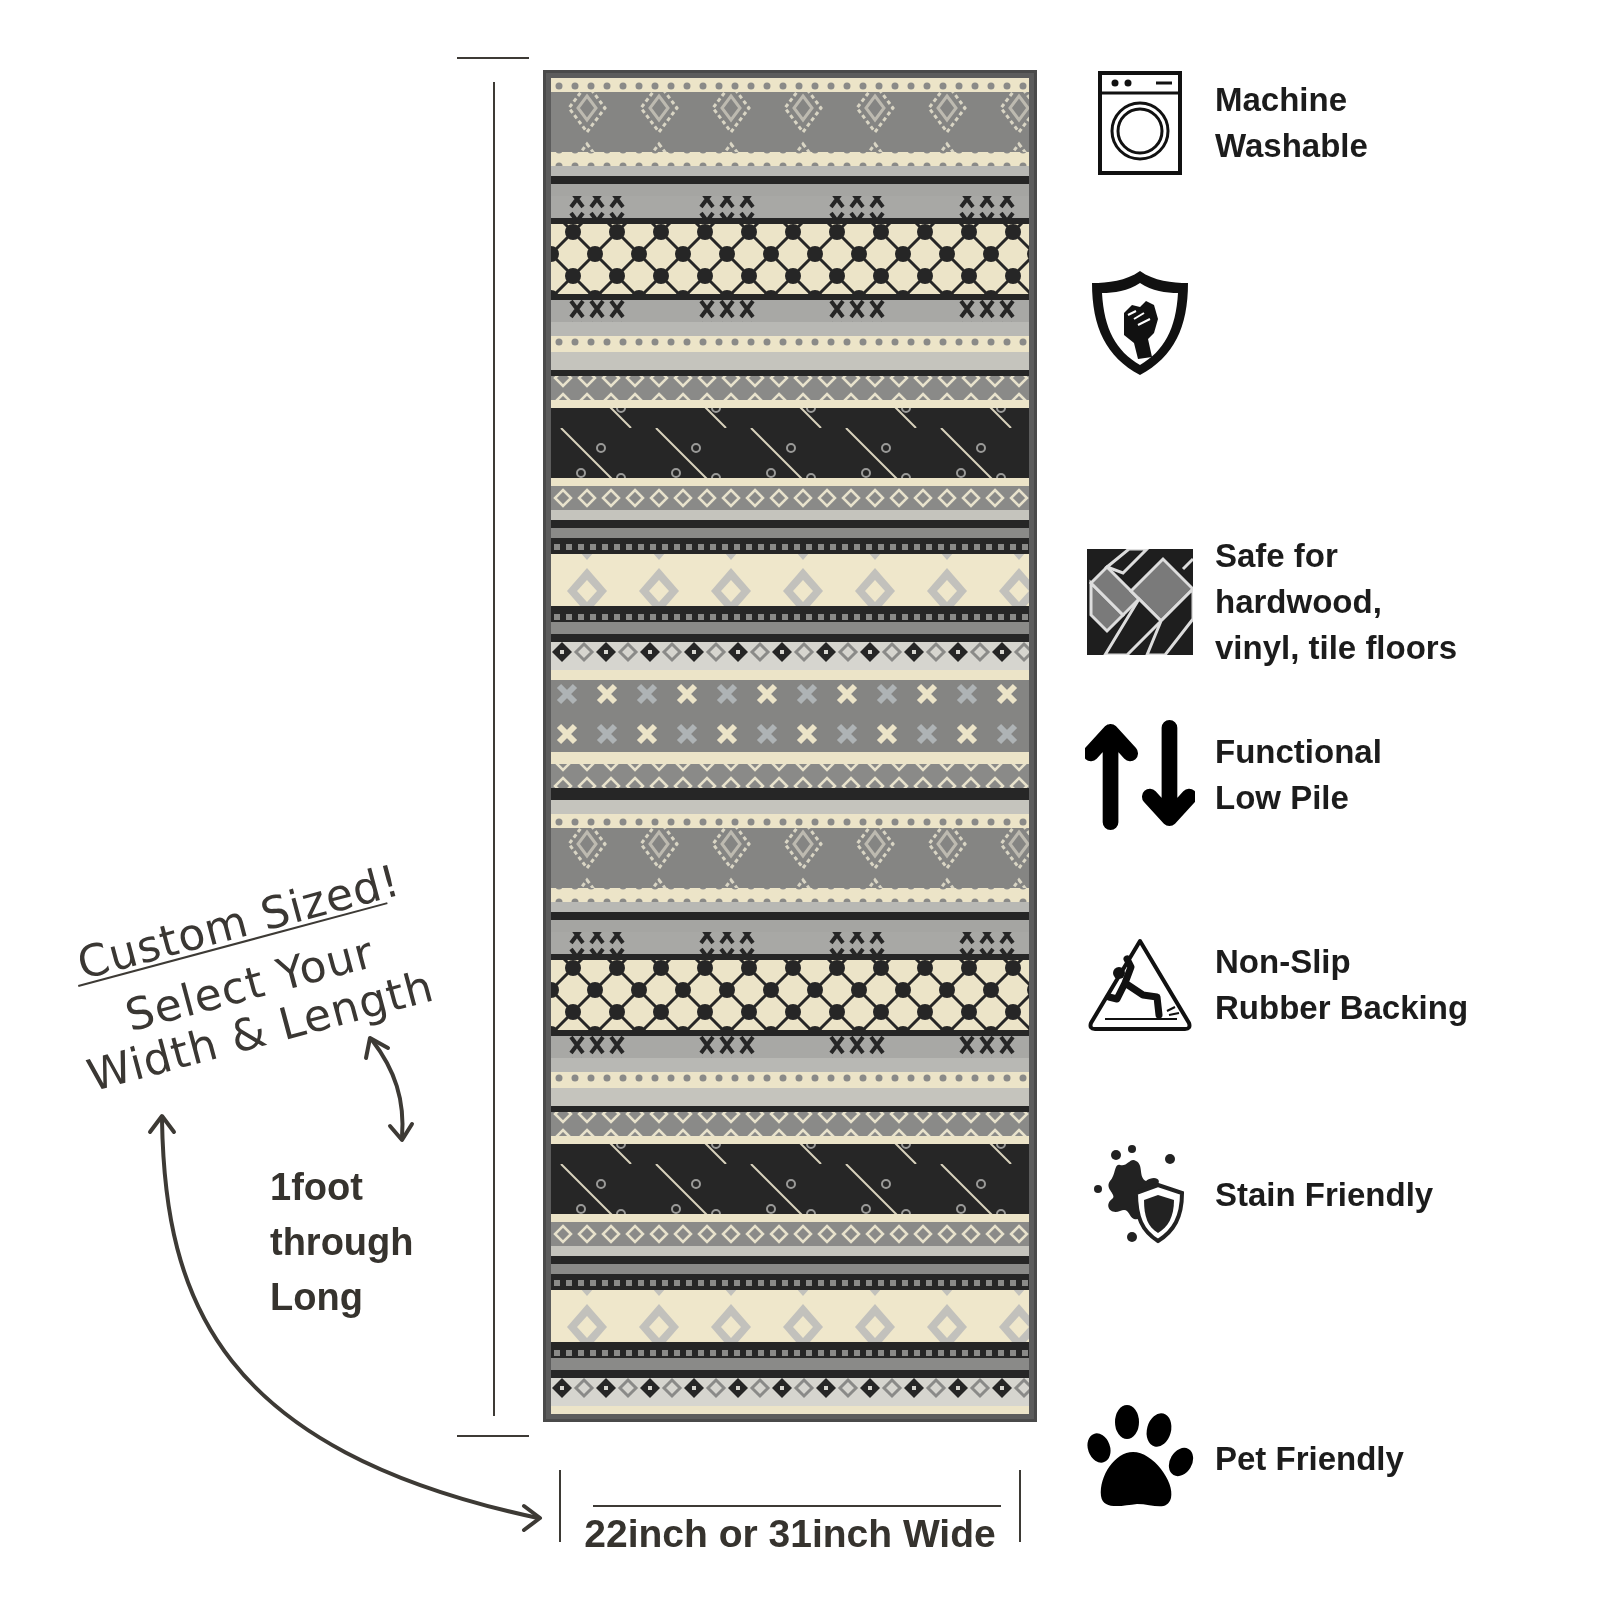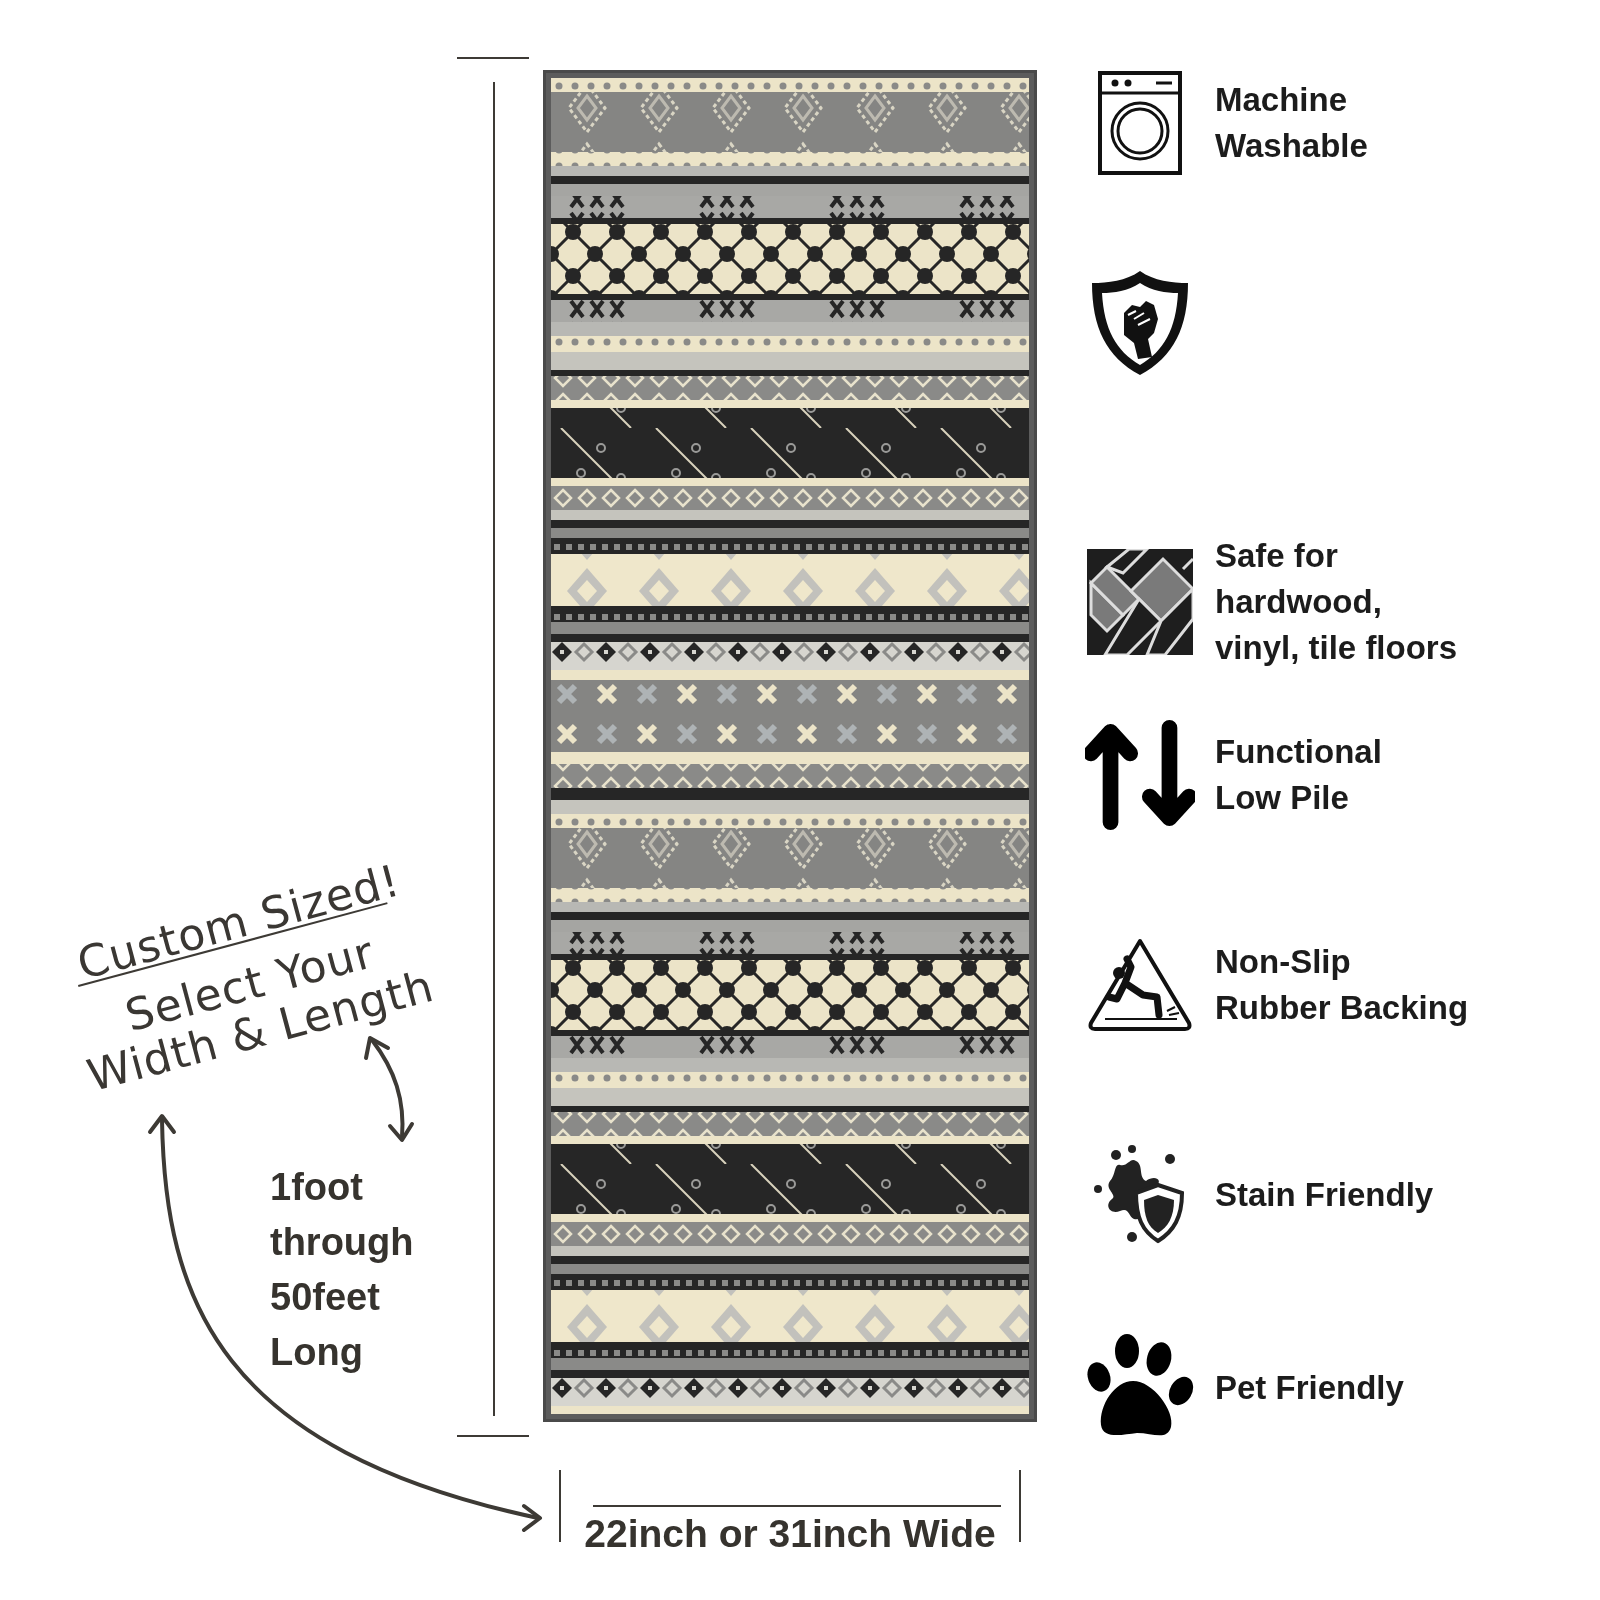--- a/index.html
+++ b/index.html
@@ -143,21 +143,20 @@
 
     <path d="M162 1120 C 165 1300, 220 1450, 538 1518"></path>
     <path d="M150 1132 L162 1116 L174 1132"></path>
     <path d="M524 1506 L540 1518 L524 1530"></path>
   </g>
 </svg>
 
 <div class="length-text">
   <div>1foot</div>
   <div>through</div>
-  <div>50feet</div>
   <div>Long</div>
 </div>
 
 <div class="width-text">22inch or 31inch Wide</div>
 
 <div class="feature" style="top:68px;justify-content:space-between;">
   <div class="ico">
     <svg width="84" height="104" viewBox="0 0 84 104">
       <rect x="2" y="2" width="80" height="100" fill="none" stroke="#111" stroke-width="4"></rect>
       <line x1="2" y1="22" x2="82" y2="22" stroke="#111" stroke-width="3"></line>
@@ -238,21 +237,21 @@
       <circle cx="80" cy="14" r="5" fill="#222"></circle>
         <circle cx="8" cy="44" r="4" fill="#222"></circle>
       <circle cx="42" cy="92" r="5" fill="#222"></circle>
       <path d="M68 40 L92 48 C 92 72, 84 86, 68 96 C 52 86, 46 72, 46 48 Z" fill="#fff" stroke="#222" stroke-width="4"></path>
       <path d="M68 50 L84 55 C 84 72, 78 82, 68 88 C 58 82, 54 72, 54 55 Z" fill="#222"></path>
     </svg>
   </div>
   <div class="lbl">Stain Friendly</div>
 </div>
 
-<div class="feature" style="top:1333px;">
+<div class="feature" style="top:1404px;">
   <div class="ico">
     <svg width="110" height="110" viewBox="0 0 110 110">
       <ellipse cx="14" cy="44" rx="11" ry="15" transform="rotate(-20 14 44)" fill="#000"></ellipse>
       <ellipse cx="42" cy="18" rx="12" ry="17" fill="#000"></ellipse>
       <ellipse cx="74" cy="26" rx="12" ry="17" transform="rotate(15 74 26)" fill="#000"></ellipse>
       <ellipse cx="96" cy="58" rx="11" ry="15" transform="rotate(30 96 58)" fill="#000"></ellipse>
       <path d="M48 48 C 30 48, 14 72, 16 92 C 18 106, 36 102, 52 100 C 68 100, 82 108, 86 94 C 90 78, 68 48, 48 48 Z" fill="#000"></path>
     </svg>
   </div>
   <div class="lbl">Pet Friendly</div>

